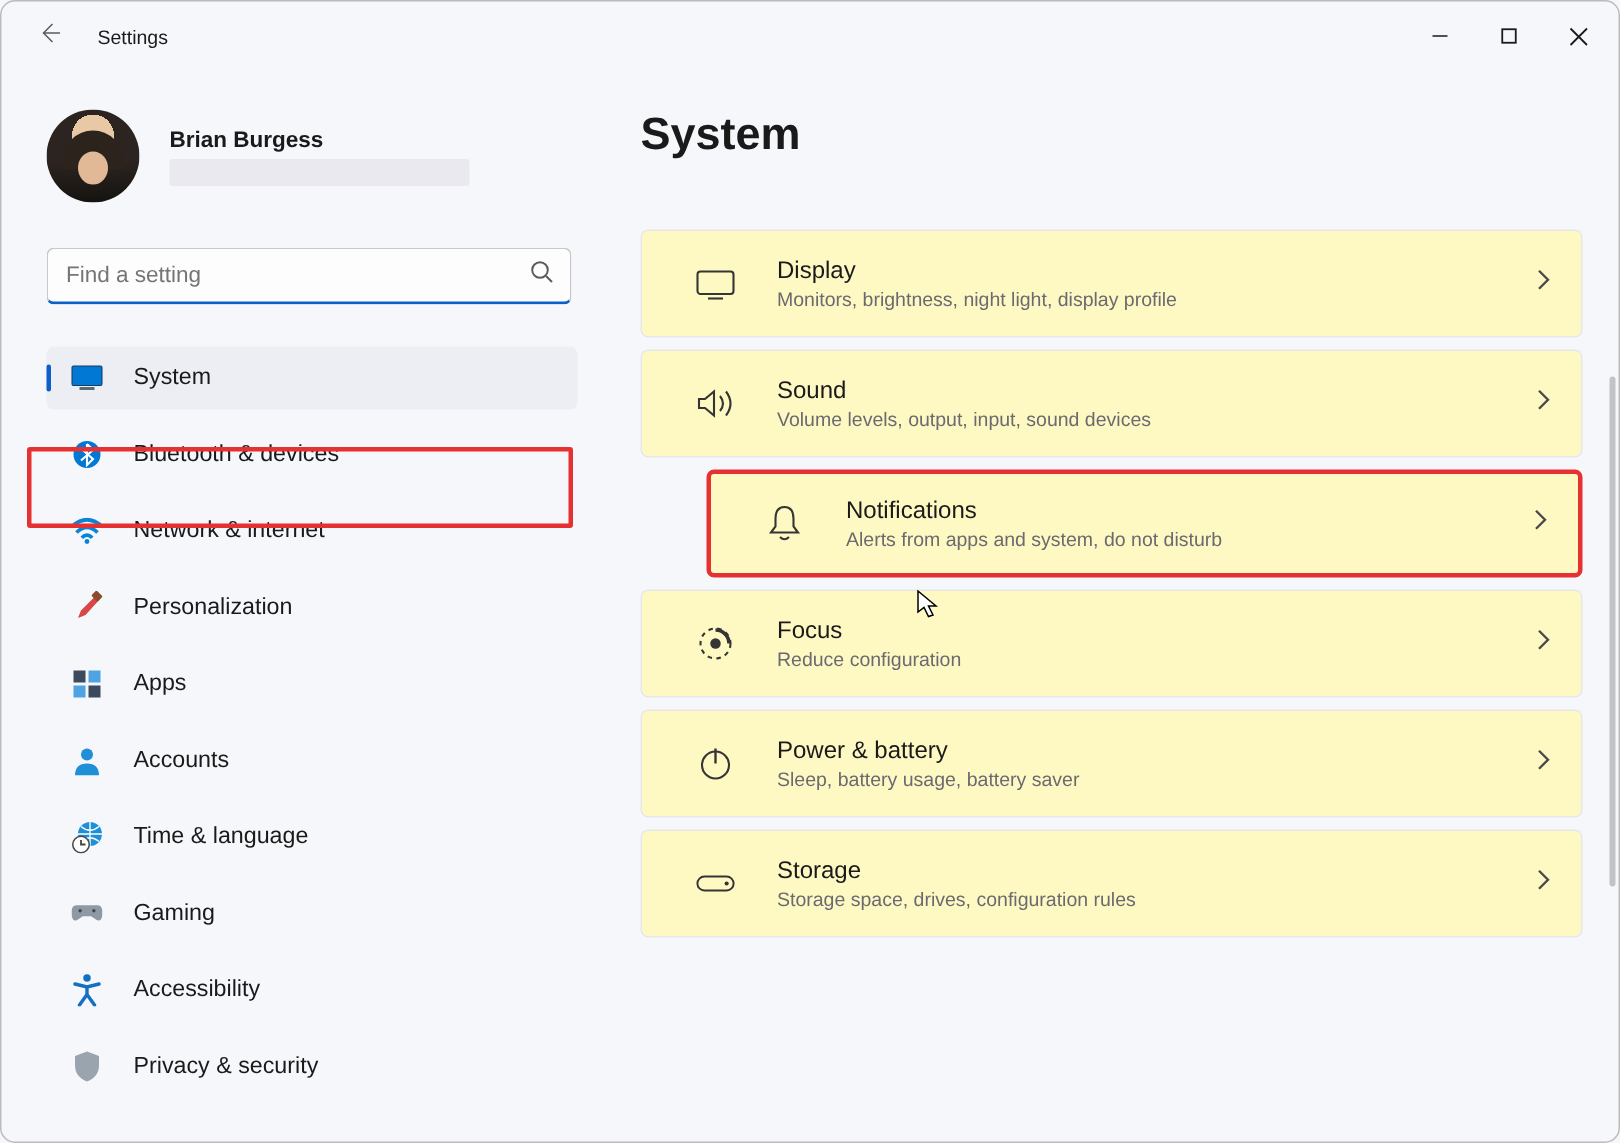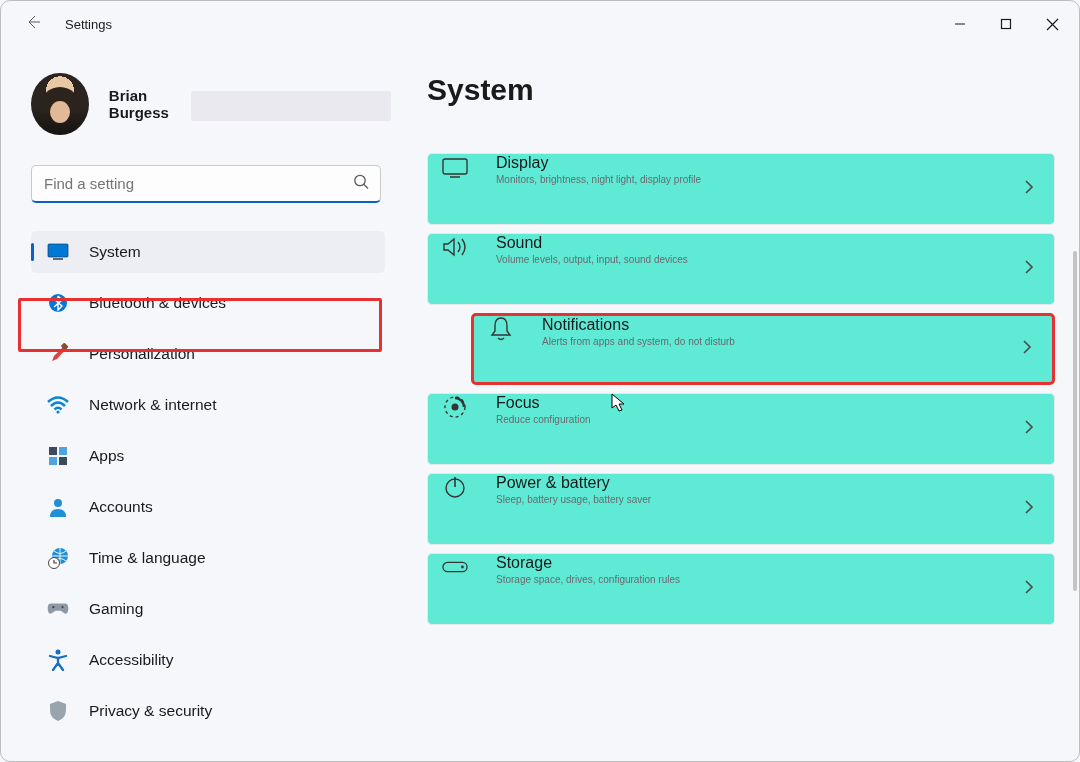--- a/index.html
+++ b/index.html
@@ -68,21 +68,21 @@
     background: #2c231d;
   }
   .avatar .face {
     position: absolute;
     top: 28px; left: 50%; transform: translateX(-50%);
     width: 20px; height: 22px;
     border-radius: 50%;
     background: #e2b996;
     z-index: 2;
   }
-  .profile-text { display:flex; flex-direction: row; }
+  .profile-text { display:flex; flex-direction: column; }
   .profile-name { font-weight: 600; font-size: 15px; }
   .profile-sub { font-size: 13px; color: #6a6a6a; background:#e9e9ef; padding:3px 74px 3px 3px; border-radius:2px; margin-top:4px; min-height:18px; min-width:200px;}
   
   .search {
     position: relative;
     width: 350px; height: 38px;
     border: 1px solid #c9c9c9;
     border-bottom: 2px solid #0a5fca;
     border-radius: 5px;
     background: #fdfdfd;
@@ -126,37 +126,37 @@
     position: absolute;
     border: 3px solid #e53131;
     pointer-events: none;
     border-radius: 2px;
   }
   
   .page-title { font-size: 30px; font-weight: 600; margin: 0 0 46px 0; }
   
   .cards { display:flex; flex-direction: column; gap: 8px; padding-right: 8px; }
   .card {
-    background: #5eead4;
+    background: #fef9c3;
     border: 1px solid #e7e7ea;
     border-radius: 5px;
     height: 72px;
-    display: flex; align-items: flex-start;
-    padding: 0 14px;
+    display: flex; align-items: center;
+    padding: 0 36px;
     gap: 28px;
     position: relative;
   }
   .card.highlighted {
     border: 3px solid #e53131;
     margin-left: 44px;
   }
   .card-icon { width: 26px; height: 26px; color:#353535; display:flex;align-items:center;justify-content:center;}
   .card-text { display:flex; flex-direction: column; }
   .card-title { font-size: 16px; color:#1a1a1a; }
-  .card-sub { font-size: 10px; color:#6a6a70; margin-top:2px;}
+  .card-sub { font-size: 13px; color:#6a6a70; margin-top:2px;}
   .chevron {
     position:absolute; right: 20px; top:50%; transform: translateY(-50%);
     color:#4a4a4a;
   }
   
   .scroll-track {
     position:absolute; right:2px; top:250px; width:4px; height:340px;
     background:#c3c3c7; border-radius:2px;
   }
   
@@ -243,42 +243,42 @@
             <svg width="20" height="20" viewBox="0 0 20 20">
                 <circle cx="10" cy="10" r="9" fill="#0078d4"></circle>
                 <path d="M10 3 L10 17 L14 13 L6 6 M10 3 L14 7 L6 14" stroke="#fff" stroke-width="1.4" fill="none"></path>
               </svg>
           </span>
           <span>Bluetooth &amp; devices</span>
         </li>
 
         <li class="nav-item">
           <span class="nav-icon">
-            <svg width="22" height="22" viewBox="0 0 22 22">
-                <path d="M18 2 L7 13 L5 18 L10 16 L20 5 Z" fill="#d94646"></path>
-                <rect x="15" y="1" width="6" height="5" rx="1" transform="rotate(45 18 3)" fill="#8a4b2d"></rect>
-              </svg>
-          </span>
-          <span>Personalization</span>
-        </li>
-
-        <li class="nav-item">
-          <span class="nav-icon">
             <svg width="22" height="18" viewBox="0 0 22 18">
                 <path d="M1 6 Q11 -3 21 6" stroke="#0a84d6" stroke-width="2.5" fill="none"></path>
                 <path d="M4 10 Q11 3 18 10" stroke="#0a84d6" stroke-width="2.5" fill="none"></path>
                 <path d="M7.5 13.5 Q11 10 14.5 13.5" stroke="#0a84d6" stroke-width="2.5" fill="none"></path>
                 <circle cx="11" cy="16" r="1.6" fill="#0a84d6"></circle>
               </svg>
           </span>
           <span>Network &amp; internet</span>
         </li>
 
         <li class="nav-item">
           <span class="nav-icon">
+            <svg width="22" height="22" viewBox="0 0 22 22">
+                <path d="M18 2 L7 13 L5 18 L10 16 L20 5 Z" fill="#d94646"></path>
+                <rect x="15" y="1" width="6" height="5" rx="1" transform="rotate(45 18 3)" fill="#8a4b2d"></rect>
+              </svg>
+          </span>
+          <span>Personalization</span>
+        </li>
+
+        <li class="nav-item">
+          <span class="nav-icon">
             <svg width="20" height="20" viewBox="0 0 20 20">
                 <rect x="1" y="1" width="8" height="8" fill="#3b4a5c"></rect>
                 <rect x="11" y="1" width="8" height="8" fill="#4fa3e3"></rect>
                 <rect x="1" y="11" width="8" height="8" fill="#4fa3e3"></rect>
                 <rect x="11" y="11" width="8" height="8" fill="#3b4a5c"></rect>
               </svg>
           </span>
           <span>Apps</span>
         </li>
 

